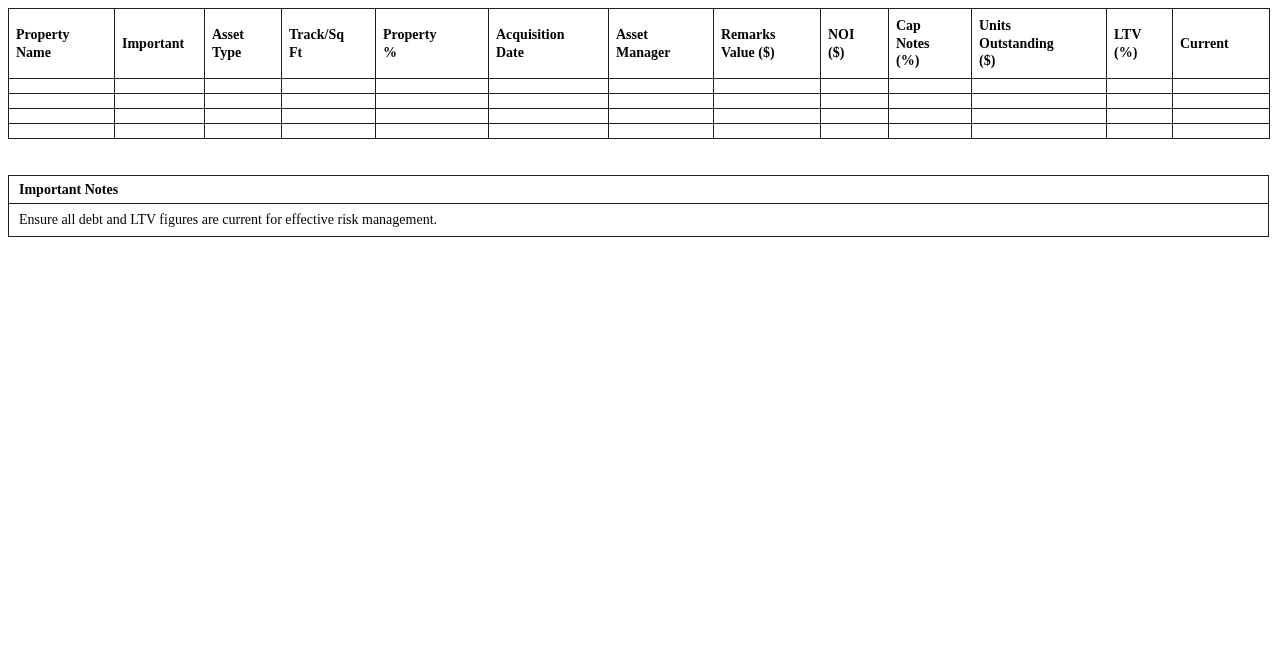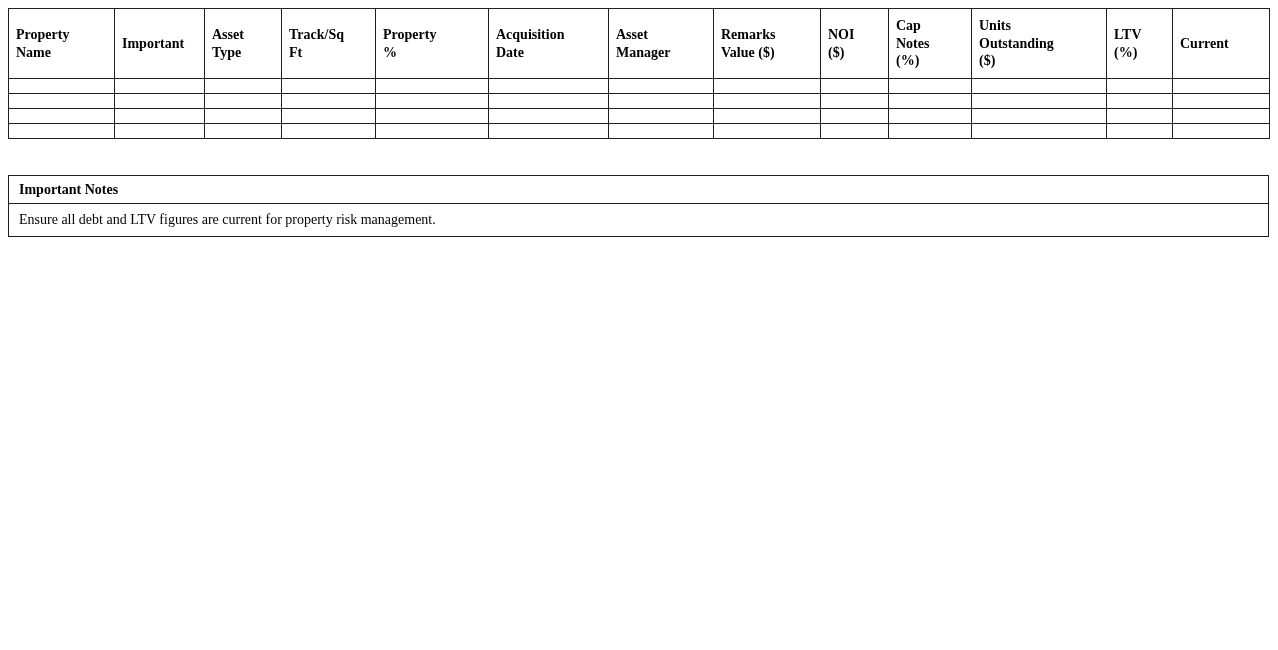--- a/index.html
+++ b/index.html
@@ -179,18 +179,18 @@
         </tr>
       </tbody>
   </table>
 
   <table class="notes-table">
     <tbody>
       <tr class="title-row">
         <td class="title-cell">Important Notes</td>
       </tr>
       <tr class="note-row">
-        <td>Ensure all debt and LTV figures are current for property risk management.</td>
+        <td>Ensure all debt and LTV figures are current for effective risk management.</td>
       </tr>
     </tbody>
   </table>
 
 </div>
 
 </body></html>

